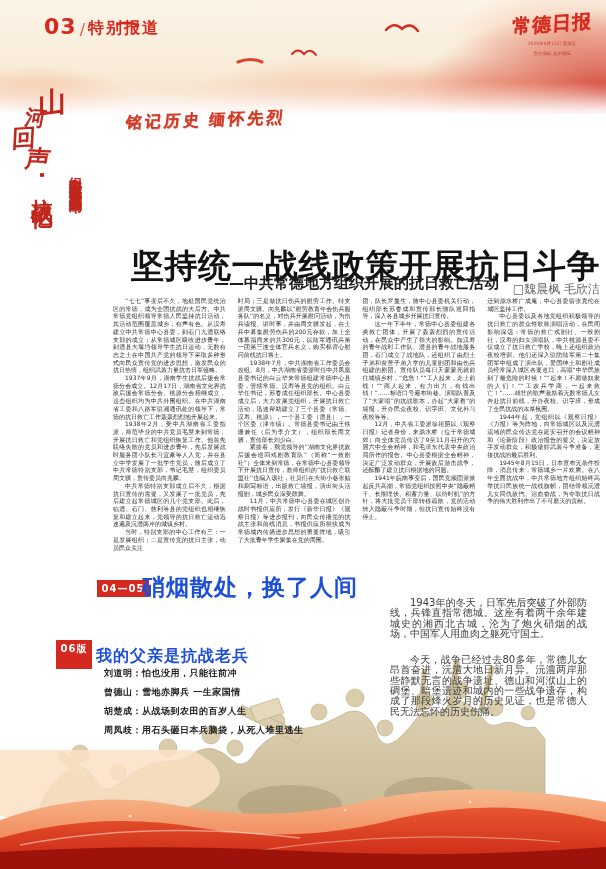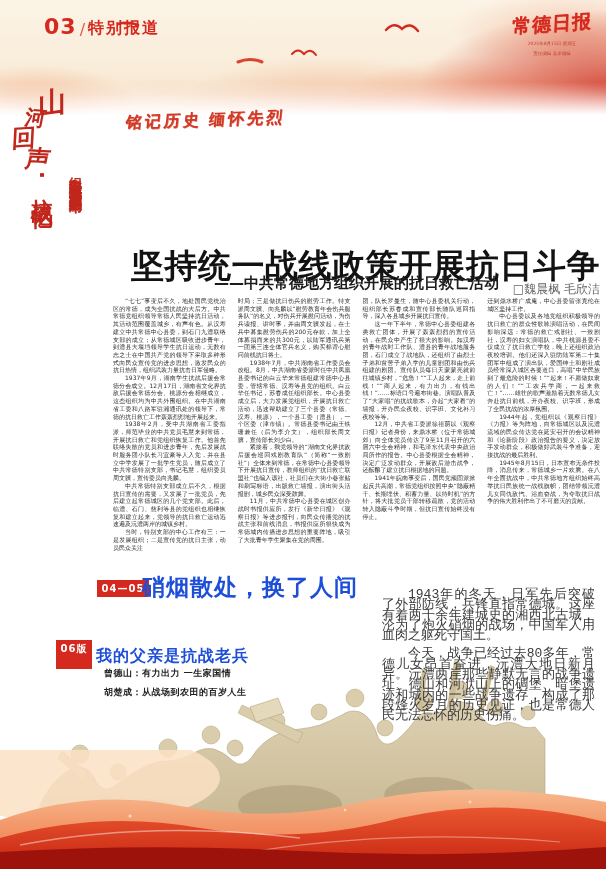--- a/index.html
+++ b/index.html
@@ -70,21 +70,21 @@
   .badge.b1{left:97px;top:580px;width:52px;height:17px;font-size:10px;line-height:17px;letter-spacing:1px;}
   .badge.b2{left:56px;top:640px;width:36px;height:29px;font-size:10px;line-height:17px;letter-spacing:1px;}
   .tz-title{font-family:"Liberation Serif","DejaVu Serif",serif;font-weight:900;color:#1d4ed8;white-space:nowrap;}
   .tz1{left:142px;top:572px;font-size:23px;letter-spacing:1px;}
   .tz2{left:96px;top:631px;font-size:16px;letter-spacing:1px;margin-top:15px;}
   .veterans{left:104px;top:667px;}
   .veterans p{margin:0 0 6px 0;font-size:9px;font-weight:bold;color:#222;letter-spacing:0.5px;}
 
   
   .relic{left:374px;top:582px;width:229px;}
-  .relic p{margin:8px;font-size:13px;line-height:10.3px;color:#3a3a3a;text-indent:2em;text-align:justify;font-family:Liberation Mono, monospace;}
+  .relic p{margin:16px;font-size:10px;line-height:10.3px;color:#3a3a3a;text-indent:2em;text-align:justify;}
 
   
   .statues{left:28px;top:655px;width:525px;height:214px;z-index:1;}
   .wave{left:0;top:750px;width:606px;height:119px;z-index:2;}
   .txt-layer{z-index:4;}
 </style>
 </head>
 <body>
 
 <div class="page">
@@ -155,22 +155,24 @@
   <div class="abs tz-title tz1 txt-layer">硝烟散处，换了人间</div>
 
   <div class="abs relic txt-layer">
     <p>1943年的冬天，日军先后突破了外部防线，兵锋直指常德城。这座有着两千余年建城史的湘西北古城，沦为了炮火硝烟的战场，中国军人用血肉之躯死守国土。</p>
     <p>今天，战争已经过去80多年，常德儿女昂首奋进，沅澧大地日新月异。沅澧两岸那些静默无言的战争遗址、德山和河洑山上的碉堡、暗堡遗迹和城内的一些战争遗存，构成了那段烽火岁月的历史见证，也是常德人民无法忘怀的历史伤痛。</p>
   </div>
 
   <div class="abs badge b2 txt-layer">06版</div>
   <div class="abs tz-title tz2 txt-layer">我的父亲是抗战老兵</div>
   <div class="abs veterans txt-layer">
-    <p>曾德山：有力出力 一生家国情</p>
+    <p>刘道明：怕也没用，只能往前冲</p>
+    <p>曾德山：雪地赤脚兵 一生家国情</p>
     <p>胡楚成：从战场到农田的百岁人生</p>
+    <p>周凤歧：用石头砸日本兵脑袋，从死人堆里逃生</p>
   </div>
 
   <svg class="abs statues" viewBox="0 0 525 214">
     <defs>
       <linearGradient id="stone" x1="0" y1="0" x2="0" y2="1">
         <stop offset="0" stop-color="#ddd1b2"></stop>
           <stop offset="1" stop-color="#c2b089"></stop>
       </linearGradient>
     </defs>
     <path d="M8,214 L8,162 Q16,136 30,124 Q42,112 52,112 Q62,113 68,126 Q76,140 88,130 Q98,122 112,114

